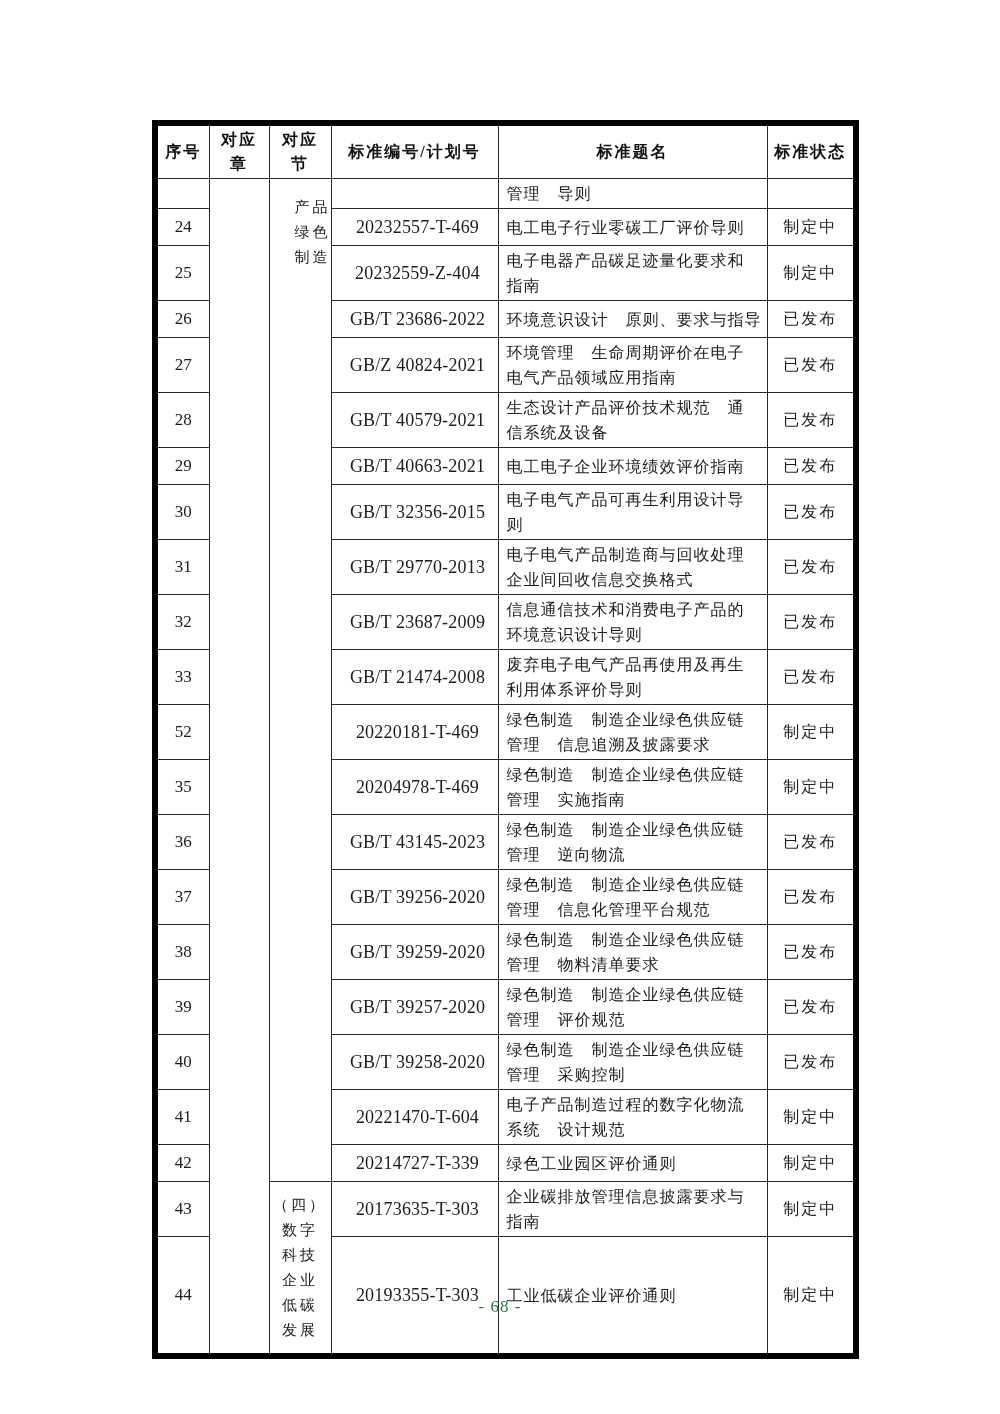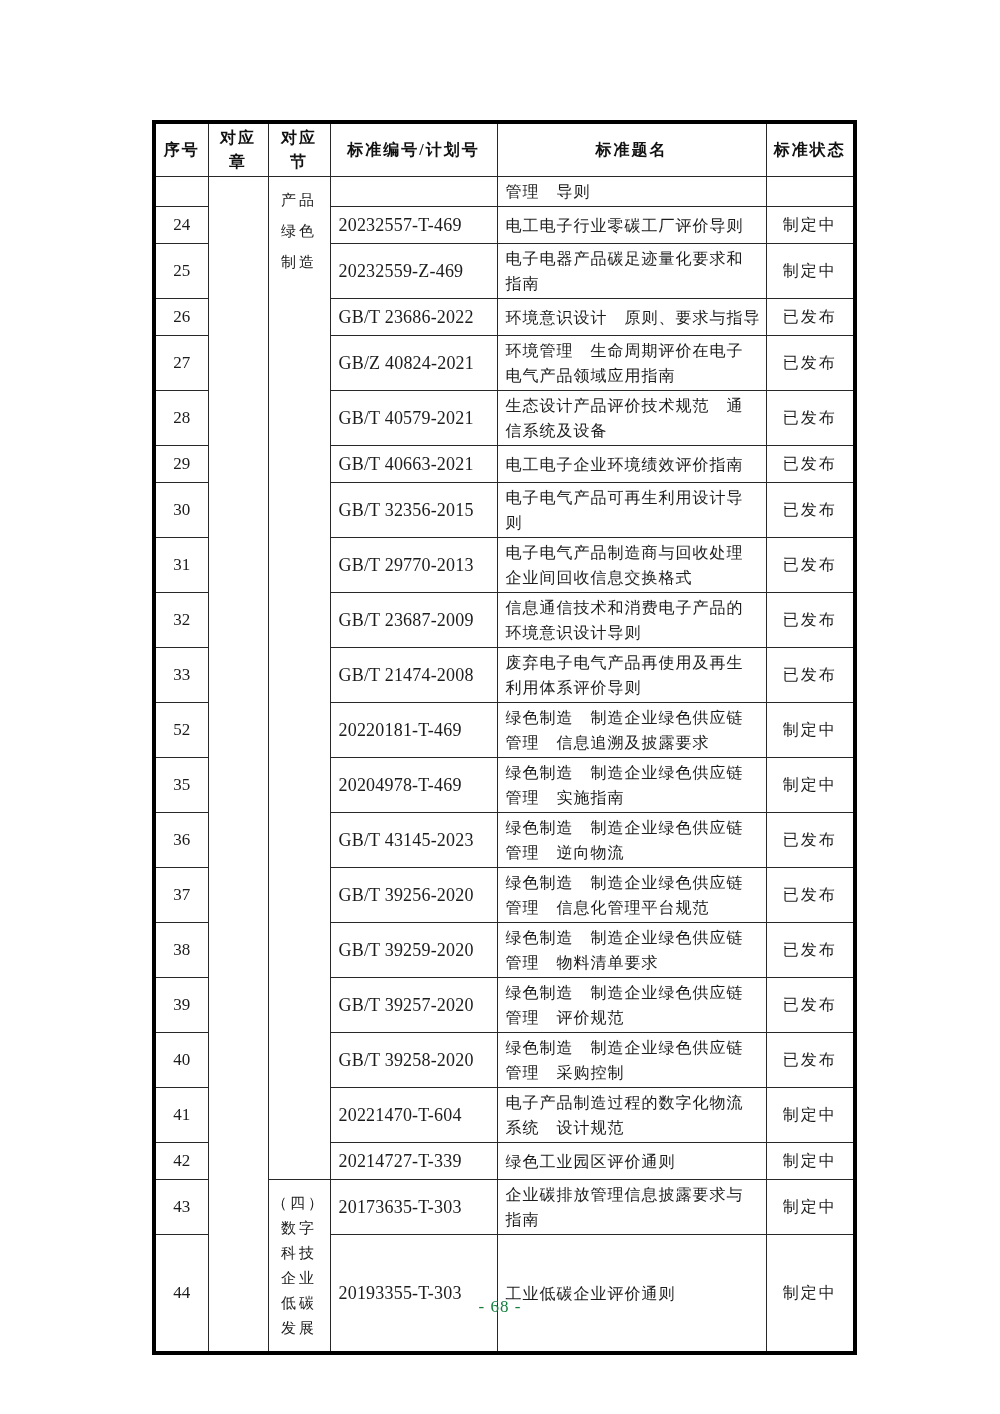--- a/index.html
+++ b/index.html
@@ -12,21 +12,21 @@
     color: #1c1c1c;
     overflow: hidden;
   }
   table.std {
     position: absolute;
     left: 152px;
     top: 120px;
     width: 701px;
     border-collapse: collapse;
     table-layout: fixed;
-    border: 4px solid #000000;
+    border: 6px solid #000000;
   }
   .std th, .std td {
     border: 1px solid #282828;
     vertical-align: middle;
     overflow: hidden;
   }
   .std th {
     font-weight: bold;
     font-size: 16px;
     letter-spacing: 2px;
@@ -44,27 +44,28 @@
   }
   td.chapter { padding: 2px; }
   td.section {
     text-align: center;
     font-size: 15px;
     letter-spacing: 3px;
     white-space: pre-line;
     word-break: keep-all;
     padding: 2px 0;
   }
-  td.section.top { vertical-align: top; padding-top: 8px; line-height: 31px; }
+  td.section.top { vertical-align: top; padding-top: 16px; line-height: 25px; text-align: right; }
   td.section.mid { vertical-align: middle; line-height: 25px; }
   td.code {
     font-size: 18px;
     padding: 2px 2px 2px 8px;
     white-space: nowrap;
     letter-spacing: 0.2px;
+    text-align: center;
   }
   td.title {
     font-size: 16px;
     letter-spacing: 1px;
     line-height: 25px;
     padding: 2px 2px 2px 8px;
     white-space: pre-line;
     word-break: keep-all;
     text-align: left;
   }
@@ -124,21 +125,21 @@
           <td class="status"></td>
         </tr>
         <tr>
           <td class="no">24</td>
           <td class="code">20232557-T-469</td>
           <td class="title">电工电子行业零碳工厂评价导则</td>
           <td class="status">制定中</td>
         </tr>
         <tr>
           <td class="no">25</td>
-          <td class="code">20232559-Z-469</td>
+          <td class="code">20232559-Z-404</td>
           <td class="title">电子电器产品碳足迹量化要求和
 指南</td>
           <td class="status">制定中</td>
         </tr>
         <tr>
           <td class="no">26</td>
           <td class="code">GB/T 23686-2022</td>
           <td class="title">环境意识设计　原则、要求与指导</td>
           <td class="status">已发布</td>
         </tr>

